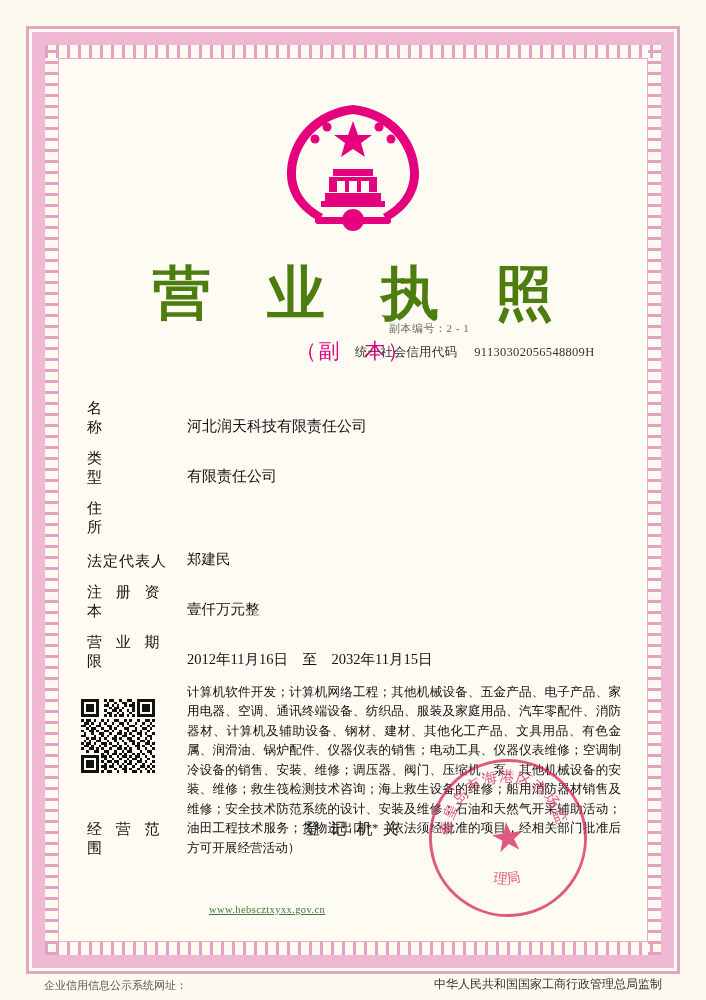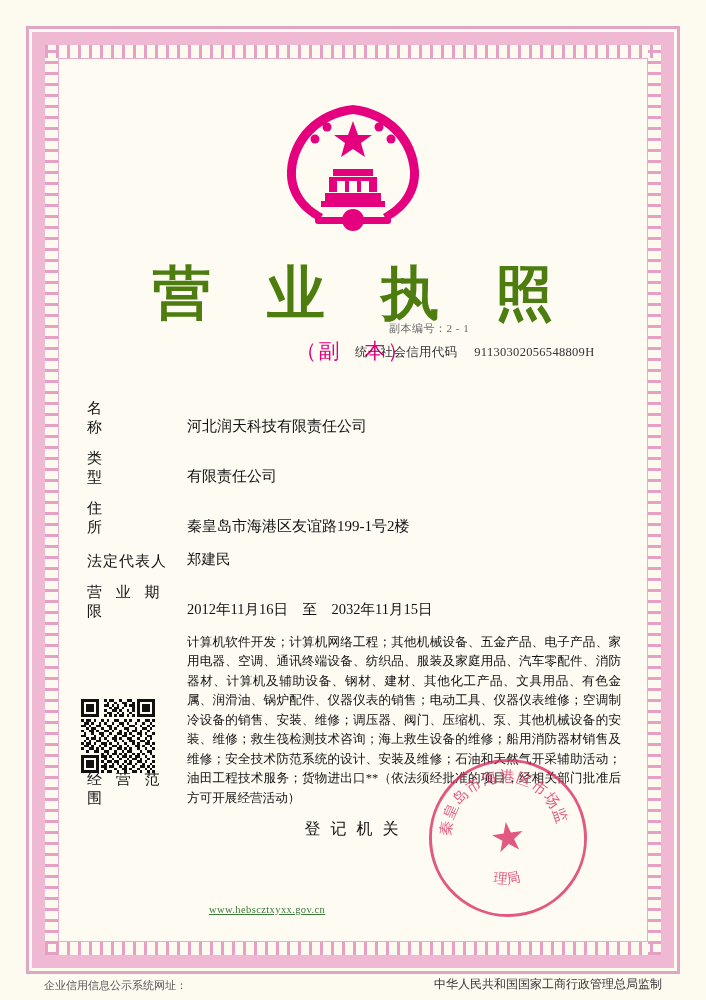--- a/index.html
+++ b/index.html
@@ -266,28 +266,31 @@
         <div class="value big">河北润天科技有限责任公司</div>
       </div>
 
       <div class="row">
         <div class="label sp4">类　　型</div>
         <div class="value big">有限责任公司</div>
       </div>
 
       <div class="row">
         <div class="label sp4">住　　所</div>
-        <div class="value big">秦皇岛市海港区友谊路199-1号2楼</div>
       </div>
 
       <div class="row">
         <div class="label">法定代表人</div>
         <div class="value">郑建民</div>
       </div>
 
+      <div class="row">
+        <div class="label sp3">注 册 资 本</div>
+        <div class="value">壹仟万元整</div>
+      </div>
 
 
       <div class="row">
         <div class="label sp3">营 业 期 限</div>
         <div class="value">2012年11月16日　至　2032年11月15日</div>
       </div>
 
       <div class="row" style="margin-top:4px">
         <div class="label sp3">经 营 范 围</div>
         <div class="scope">计算机软件开发；计算机网络工程；其他机械设备、五金产品、电子产品、家用电器、空调、通讯终端设备、纺织品、服装及家庭用品、汽车零配件、消防器材、计算机及辅助设备、钢材、建材、其他化工产品、文具用品、有色金属、润滑油、锅炉配件、仪器仪表的销售；电动工具、仪器仪表维修；空调制冷设备的销售、安装、维修；调压器、阀门、压缩机、泵、其他机械设备的安装、维修；救生筏检测技术咨询；海上救生设备的维修；船用消防器材销售及维修；安全技术防范系统的设计、安装及维修；石油和天然气开采辅助活动；油田工程技术服务；货物进出口**（依法须经批准的项目，经相关部门批准后方可开展经营活动）</div>

